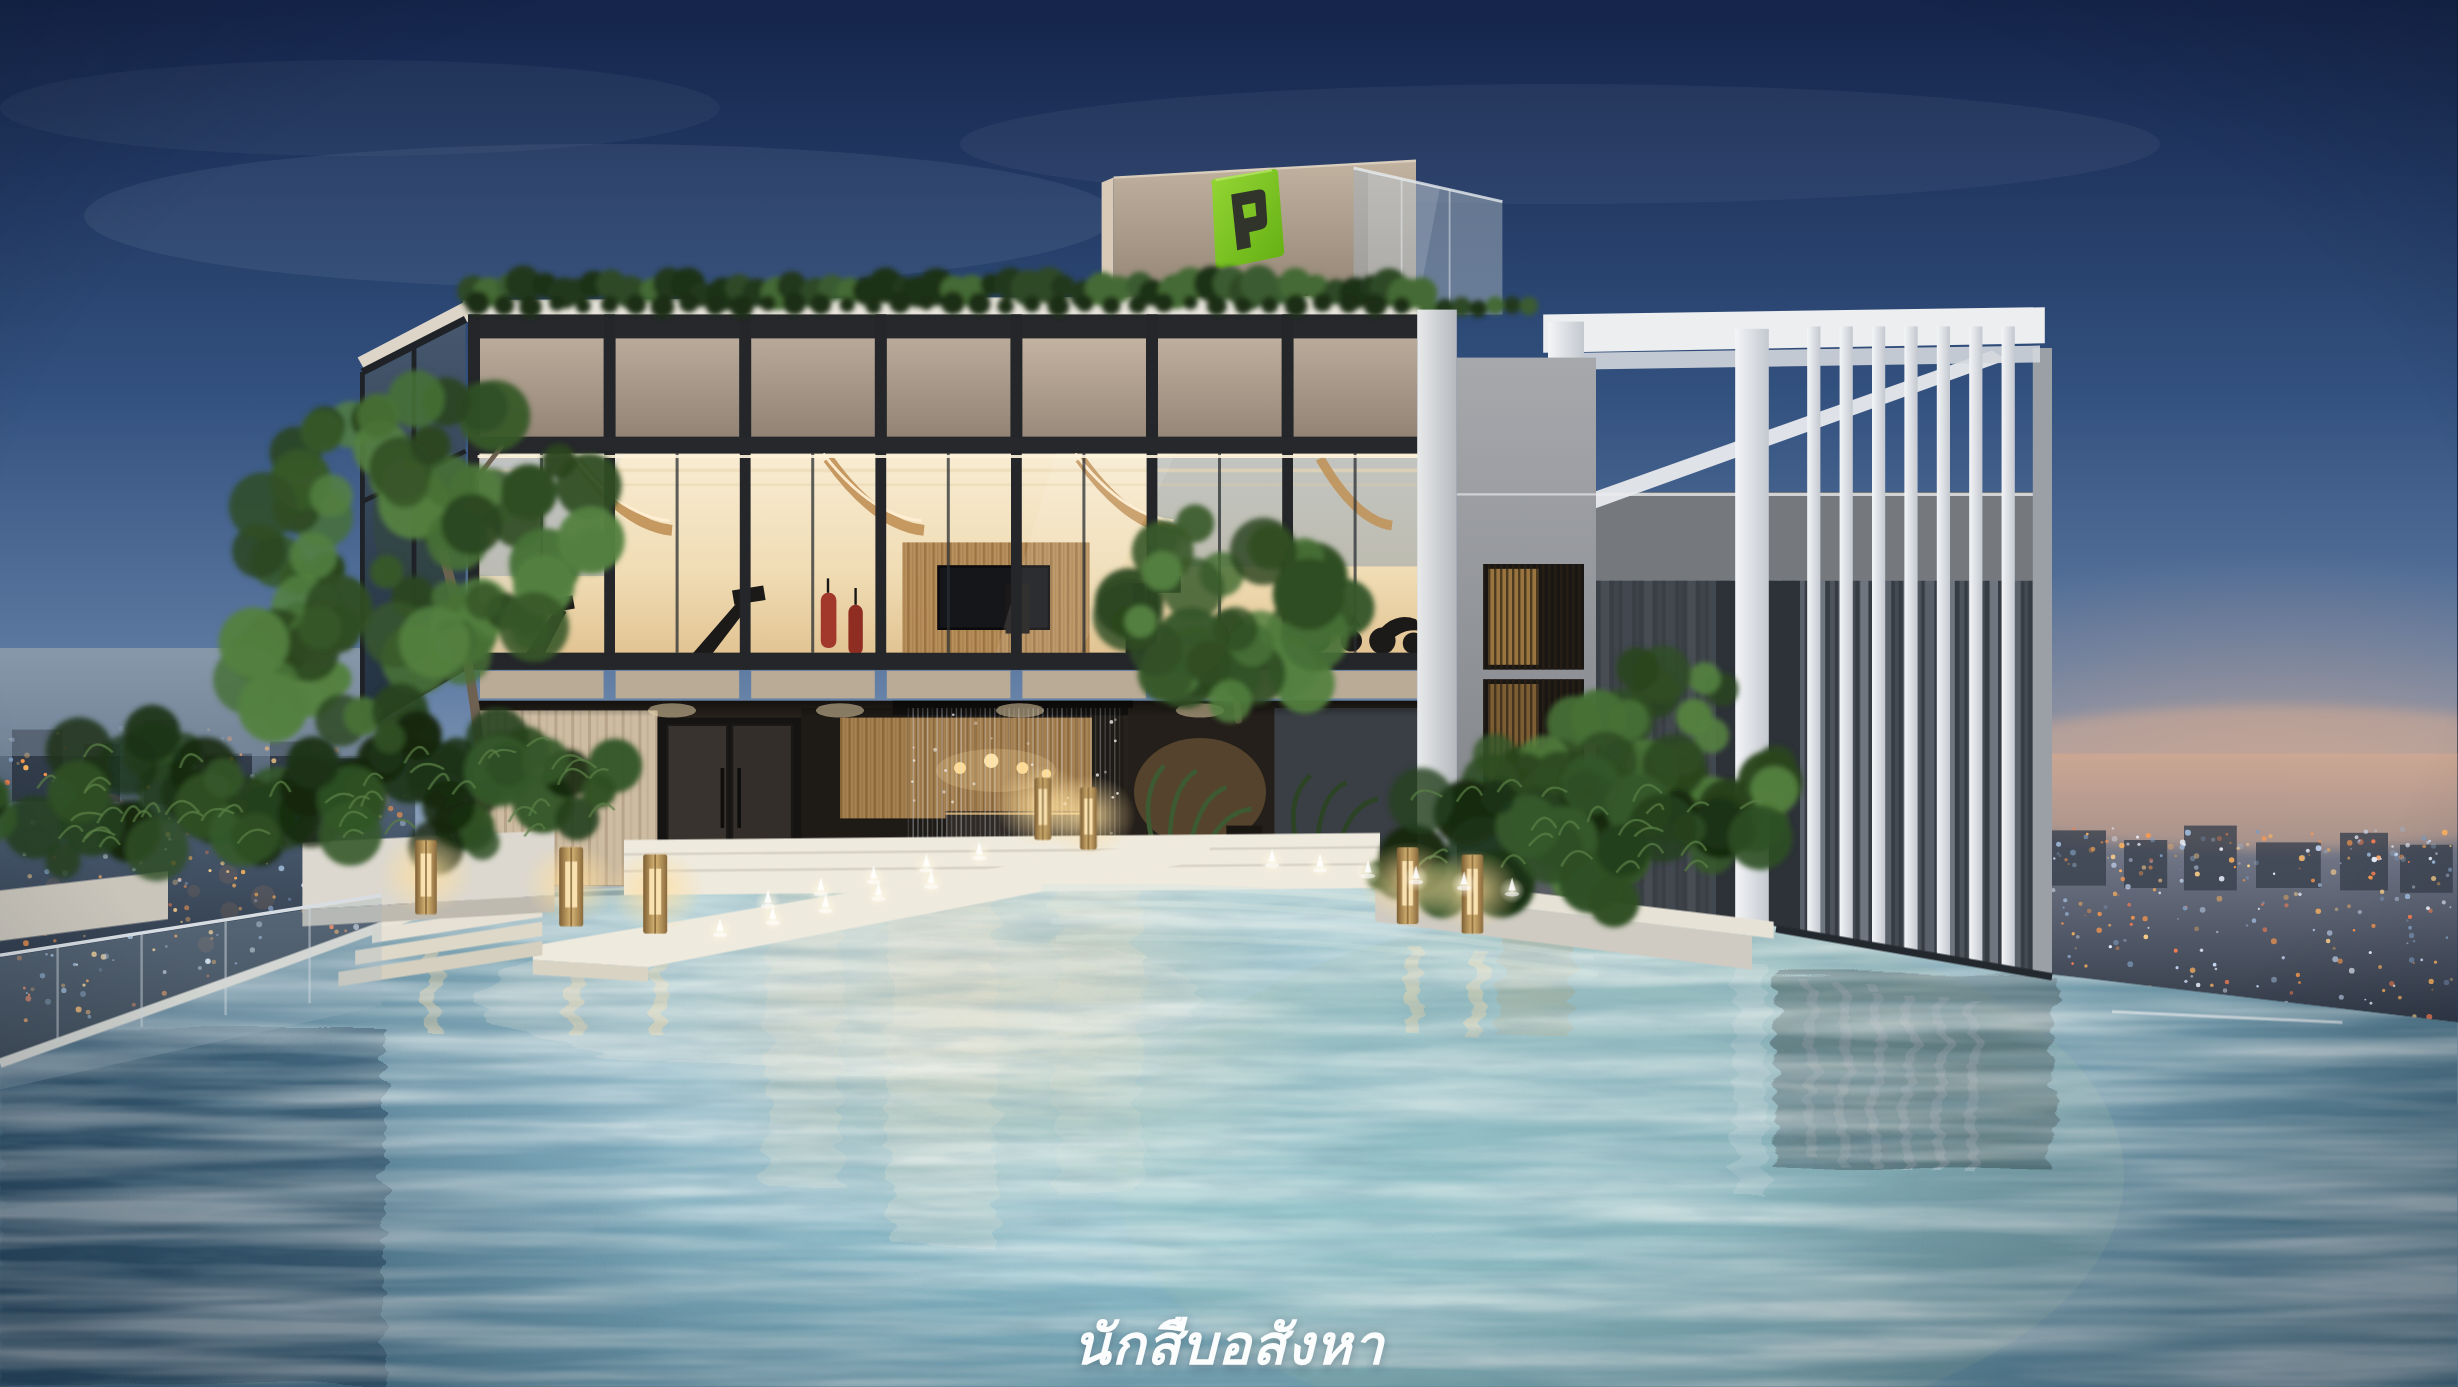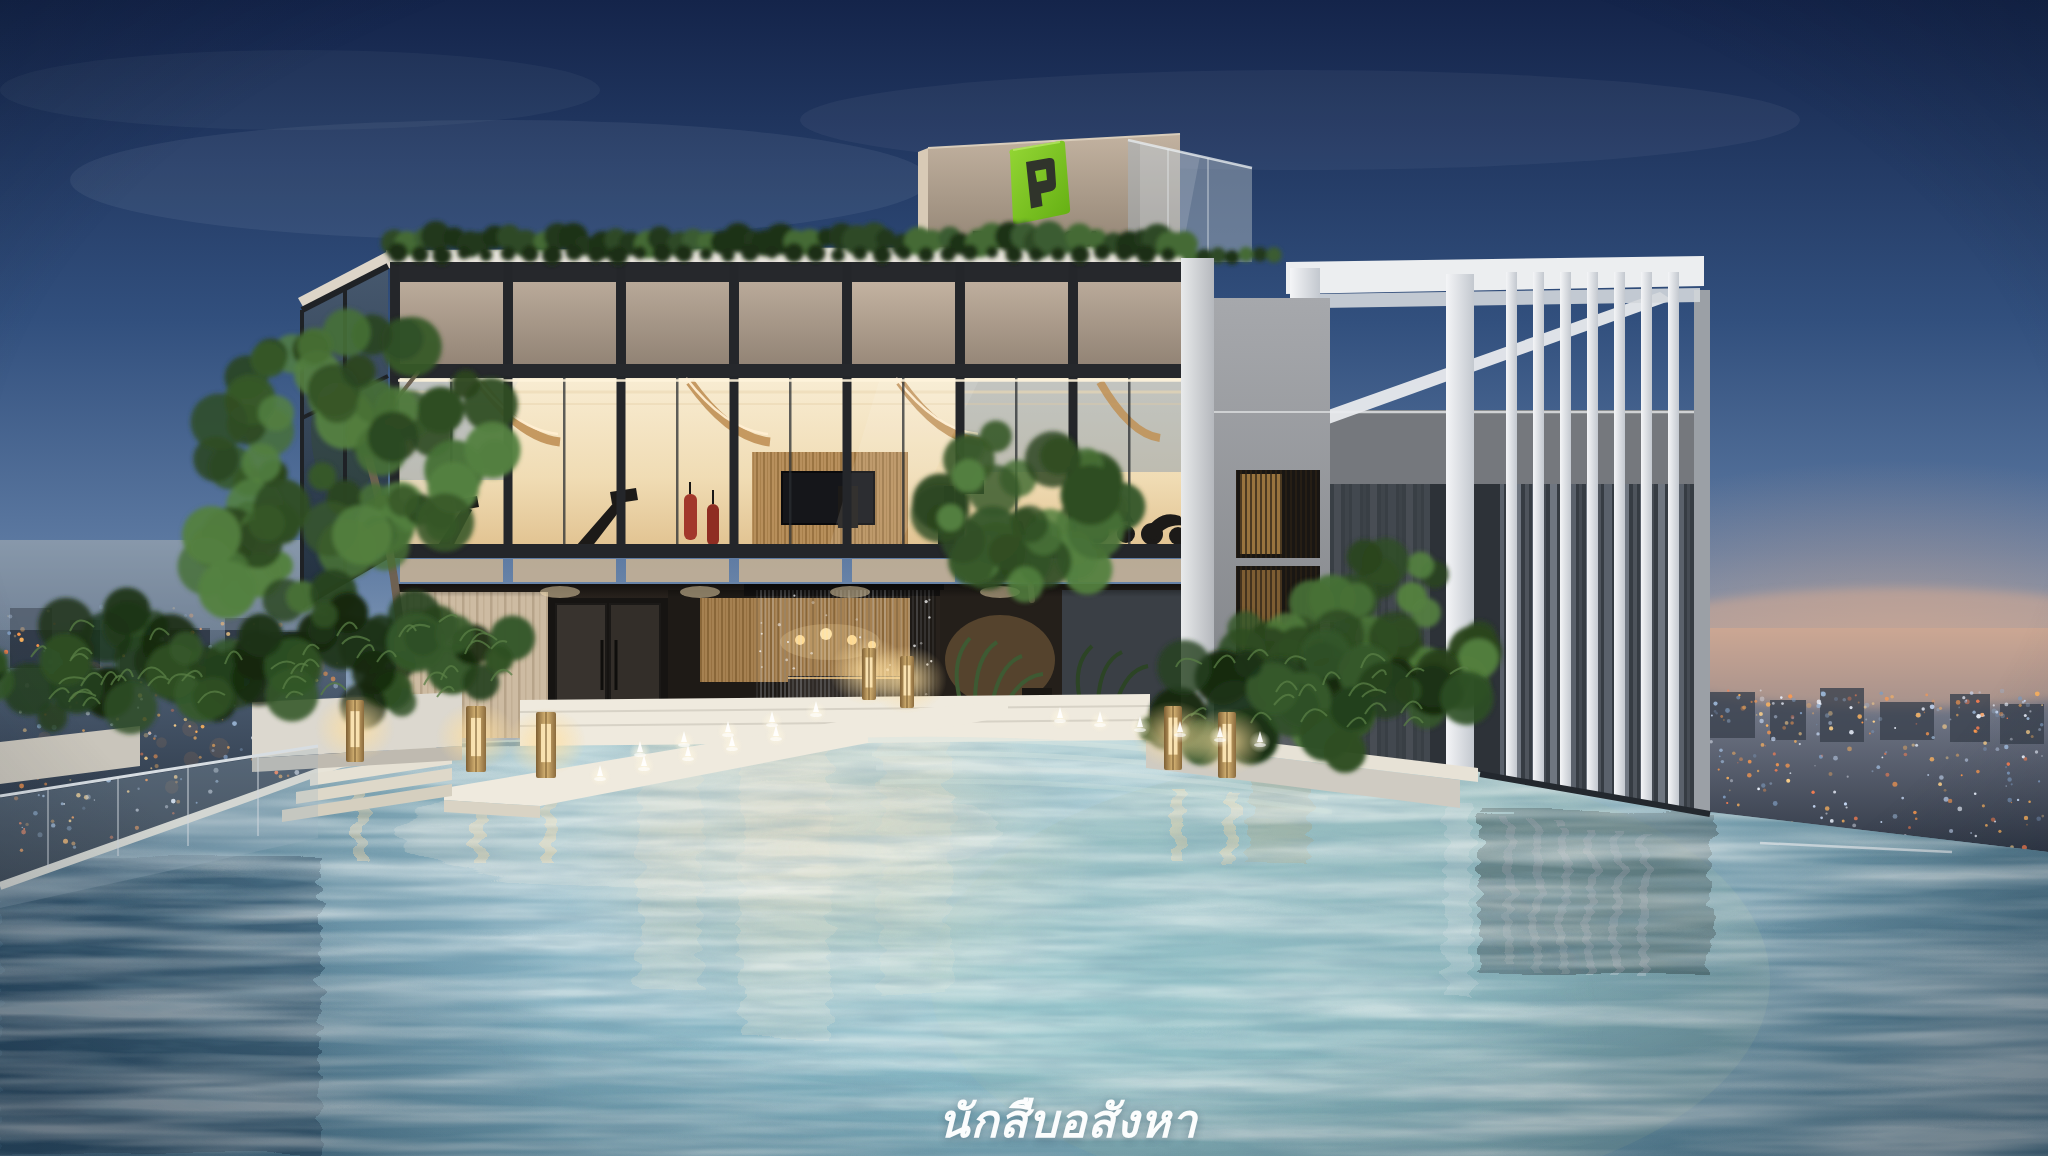--- a/index.html
+++ b/index.html
@@ -1,21 +1,21 @@
 <!DOCTYPE html>
 <html><head>
 <meta charset="utf-8">
 <style>
   html,body{margin:0;padding:0;background:#0d1626;}
   .scene{position:relative;width:2048px;height:1156px;overflow:hidden;
          font-family:"DejaVu Sans","Liberation Sans",sans-serif;background:#14244a;}
   .scene svg{position:absolute;left:0;top:0;}
   .watermark{position:absolute;left:50%;top:1084px;transform:translateX(-50%);
              font-size:46px;font-weight:bold;font-style:italic;color:#ffffff;opacity:.96;
-             text-shadow:0 2px 8px rgba(20,40,60,.35);letter-spacing:1px;white-space:nowrap;margin-left:44px;}
+             text-shadow:0 2px 8px rgba(20,40,60,.35);letter-spacing:1px;white-space:nowrap;}
 </style>
 </head>
 <body>
 
 <div class="scene">
 <svg width="2048" height="1156" viewBox="0 0 2048 1156">
 <defs>
   <linearGradient id="skyGrad" x1="0" y1="0" x2="0" y2="1">
     <stop offset="0" stop-color="#14244a"></stop>
           <stop offset="0.35" stop-color="#32507e"></stop>

